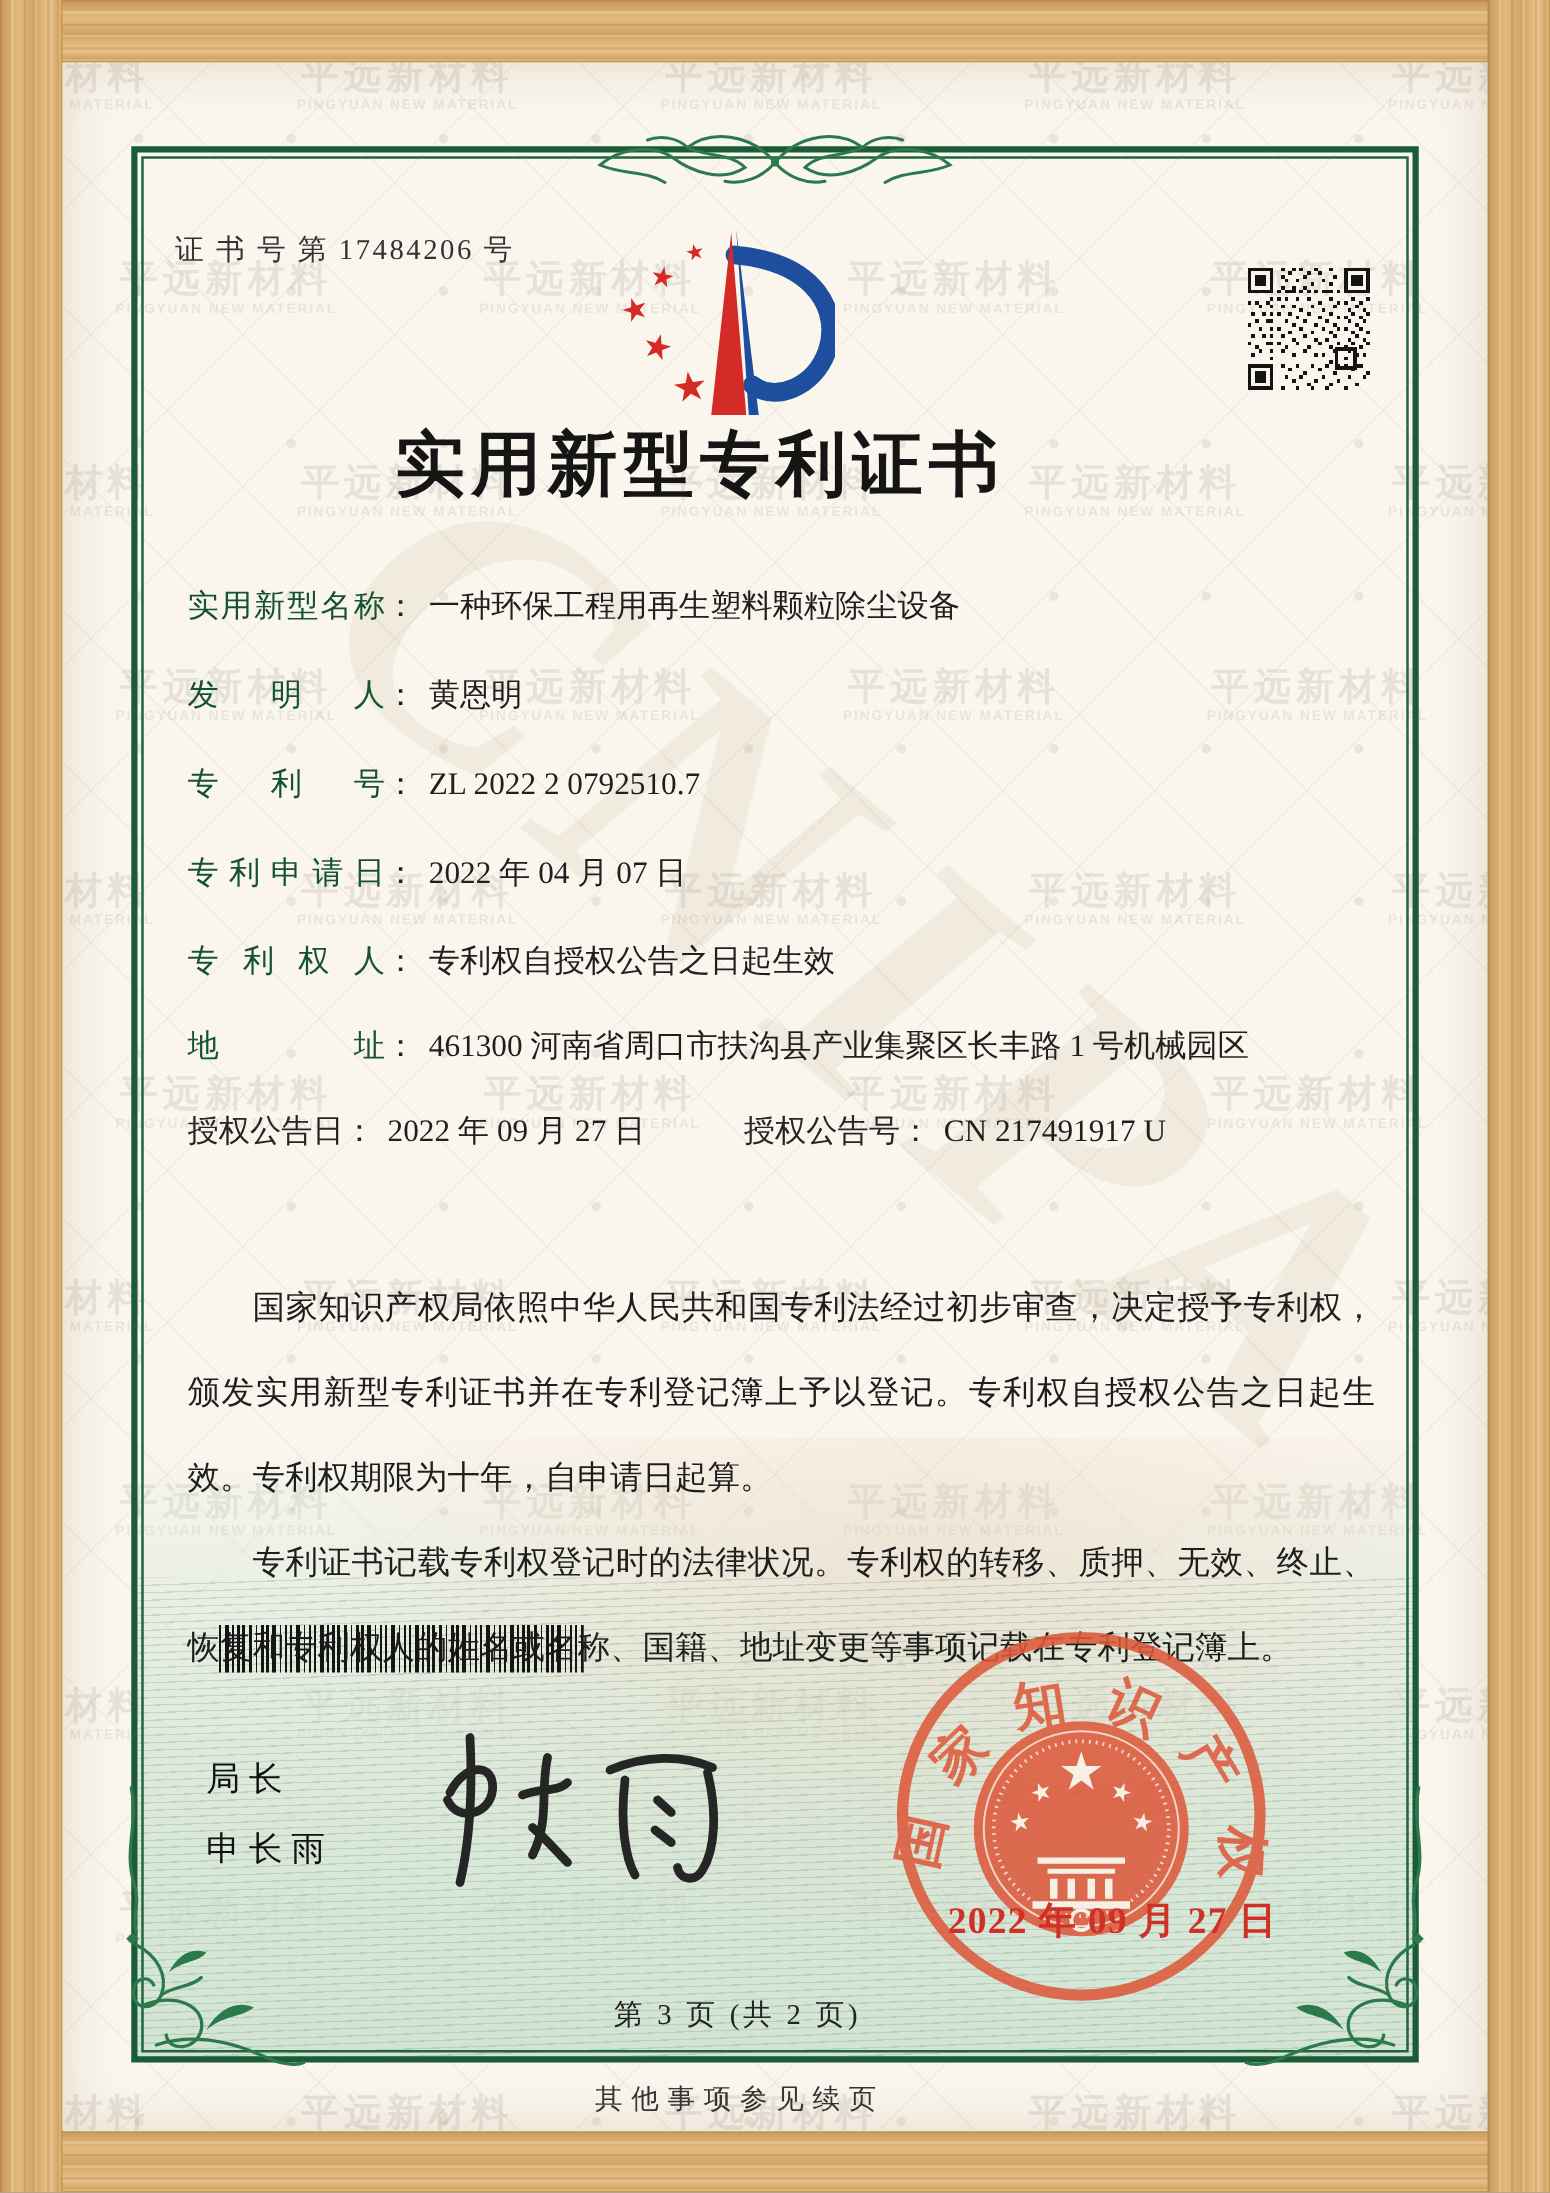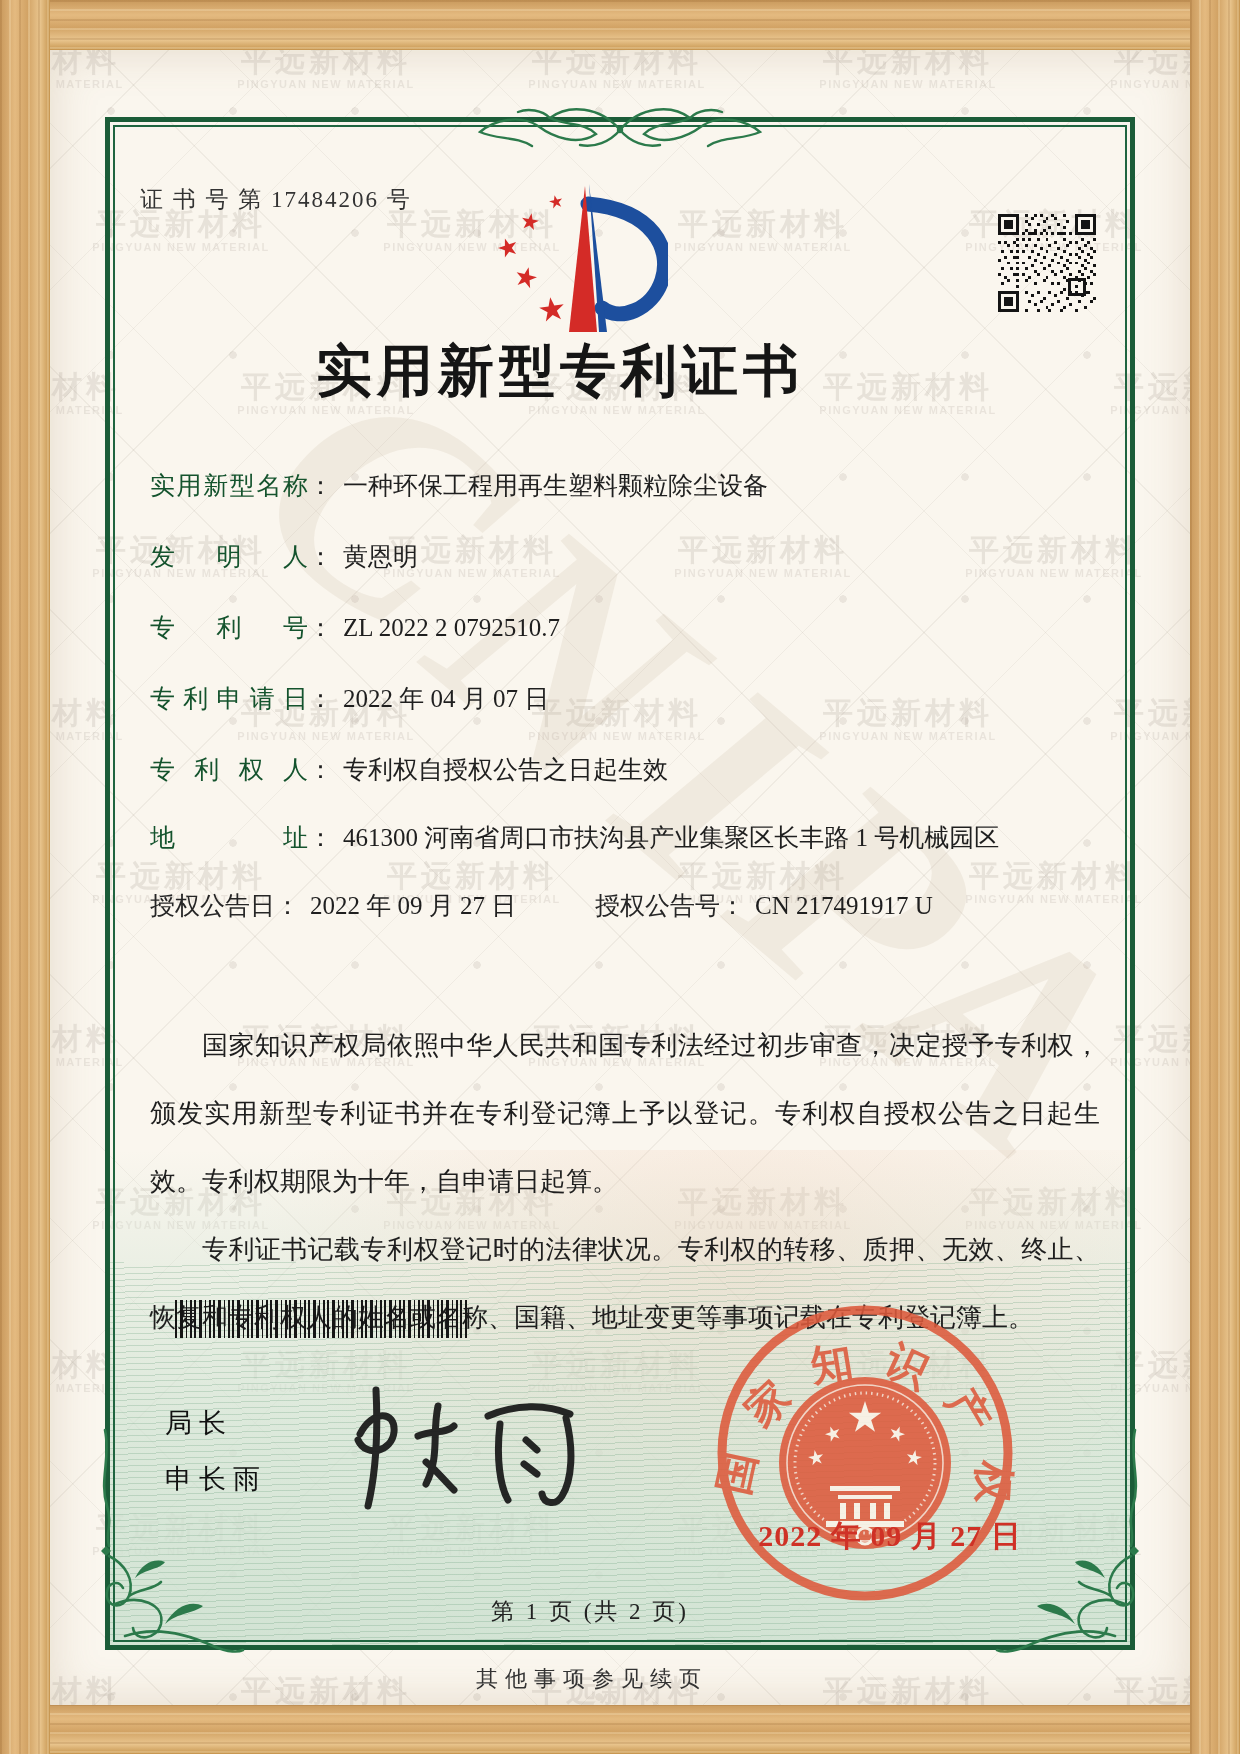--- a/index.html
+++ b/index.html
@@ -444,21 +444,21 @@
       <path d="M88,60 C102,54 116,58 124,50"></path>
       <path d="M96,86 C106,94 114,104 124,114"></path>
       <path d="M158,40 C186,28 216,28 240,38"></path>
       <path d="M170,48 C166,82 170,110 178,124"></path>
       <path d="M236,42 C244,74 242,104 232,120 C226,130 214,128 212,118"></path>
       <path d="M196,64 L207,74"></path>
       <path d="M194,88 L207,98"></path>
     </g>
   </svg>
 
-  <div class="page-footer abs">第 1 页 (共 2 页)</div>
+  <div class="page-footer abs">第 3 页 (共 2 页)</div>
 
   <svg class="abs" style="left:712px;top:1300px;" width="306" height="306" viewBox="0 0 306 306">
     <g opacity=".88">
       <circle cx="153" cy="153" r="143" fill="none" stroke="#dd5a3c" stroke-width="9"></circle>
       <path id="sealArc" d="M41,209 A114,114 0 1 1 265,209" fill="none"></path>
       <text font-size="42" font-family="Liberation Serif, DejaVu Serif, serif" fill="#dd5a3c" font-weight="bold" letter-spacing="26">
         <textPath href="#sealArc" startOffset="12">国家知识产权局</textPath>
       </text>
       <circle cx="153" cy="163" r="86" fill="#dd5a3c"></circle>
       <circle cx="153" cy="163" r="78" fill="none" stroke="#fbf3e8" stroke-width="1.6" opacity=".8"></circle>

